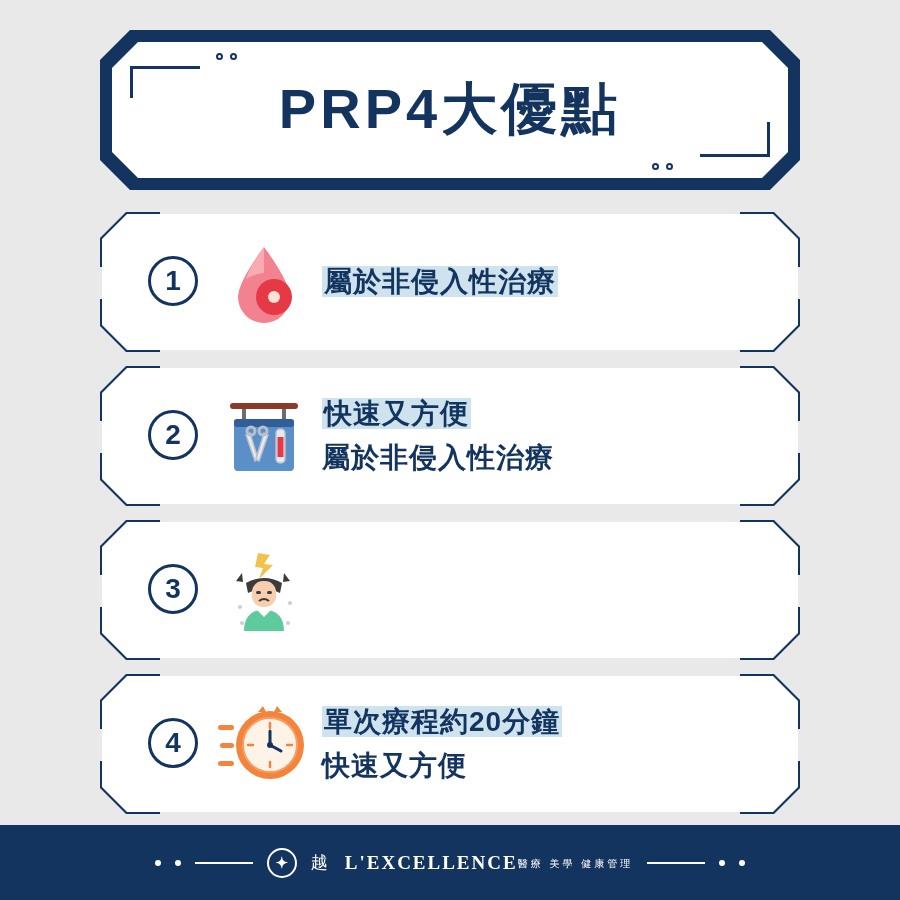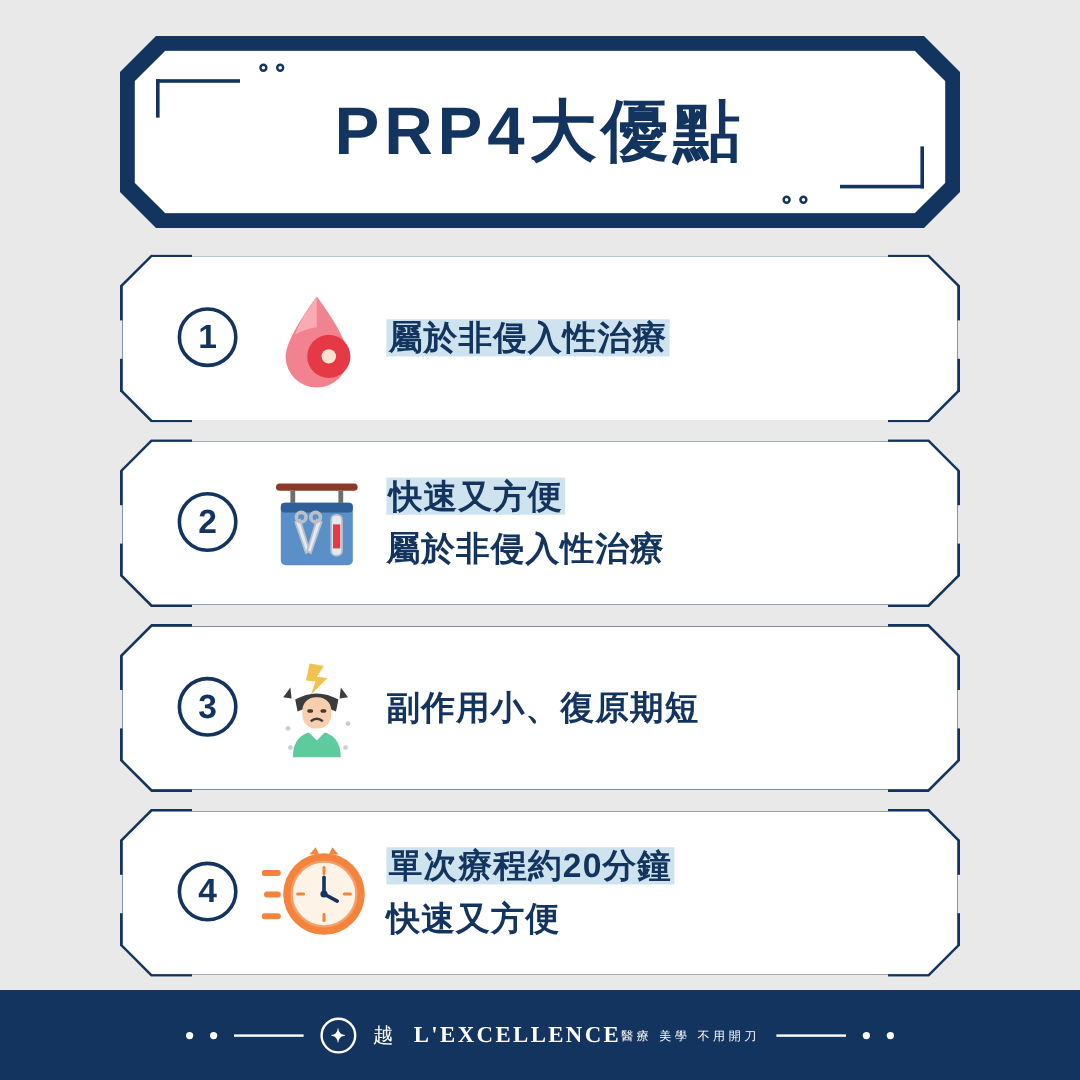--- a/index.html
+++ b/index.html
@@ -322,23 +322,20 @@
         <rect x="36" y="44" width="5" height="3" rx="1.5" fill="#3c3c3c"></rect>
         <rect x="47" y="44" width="5" height="3" rx="1.5" fill="#3c3c3c"></rect>
         <path d="M39 54 q5 -4 10 0" stroke="#3c3c3c" stroke-width="2" fill="none"></path>
         <path d="M24 84 q0 -20 20 -22 q20 2 20 22 z" fill="#5ecb9e"></path>
         <path d="M36 62 l8 8 8 -8 z" fill="#ffffff"></path>
         <circle cx="20" cy="60" r="2" fill="#c9cfd6"></circle>
         <circle cx="70" cy="56" r="2" fill="#c9cfd6"></circle>
         <circle cx="22" cy="76" r="2" fill="#c9cfd6"></circle>
         <circle cx="68" cy="76" r="2" fill="#c9cfd6"></circle>
       </svg>
-    </div>
-    <div class="row-text">
-      <div class="line">副作用小、復原期短</div>
     </div>
   </div>
 
   <div class="row" style="top:674px;">
     <div class="row-border"></div>
     <div class="row-inner"></div>
     <div class="row-mask">
       <div class="mask-seg" style="left:60px; top:-2px; width:580px; height:4px;"></div>
       <div class="mask-seg" style="left:60px; top:138px; width:580px; height:4px;"></div>
       <div class="mask-seg" style="left:-2px; top:55px; width:4px; height:32px;"></div>
@@ -374,21 +371,21 @@
 
   <div class="footer">
     <div class="footer-inner">
       <span class="f-dot"></span>
       <span class="f-dot"></span>
       <span class="f-line"></span>
       <span class="logo-mark">✦</span>
       <span class="logo-prefix">越</span>
       <span class="logo-text">
         <span class="logo-main">L'EXCELLENCE</span>
-        <span class="logo-sub">醫療 美學 不用開刀</span>
+        <span class="logo-sub">醫療 美學 健康管理</span>
       </span>
       <span class="f-line"></span>
       <span class="f-dot"></span>
       <span class="f-dot"></span>
     </div>
   </div>
 
 </div>
 
 </body></html>

